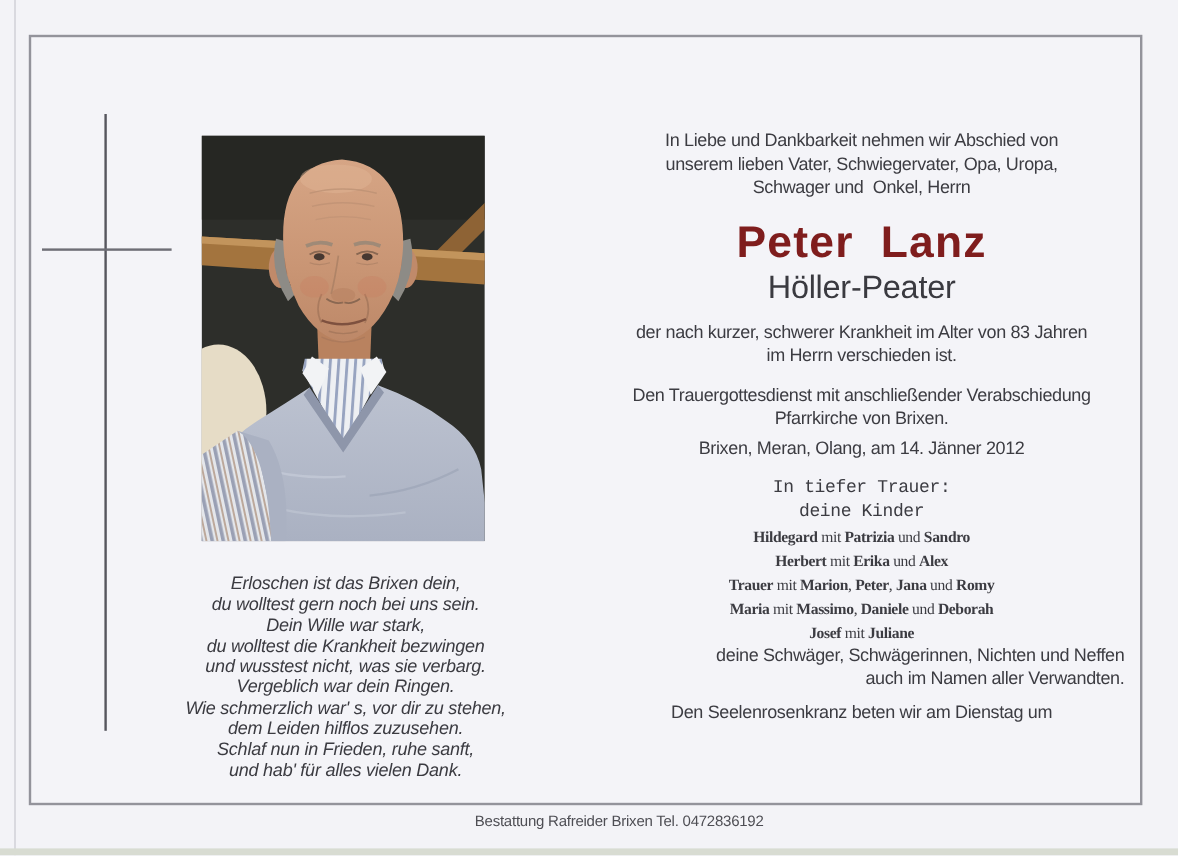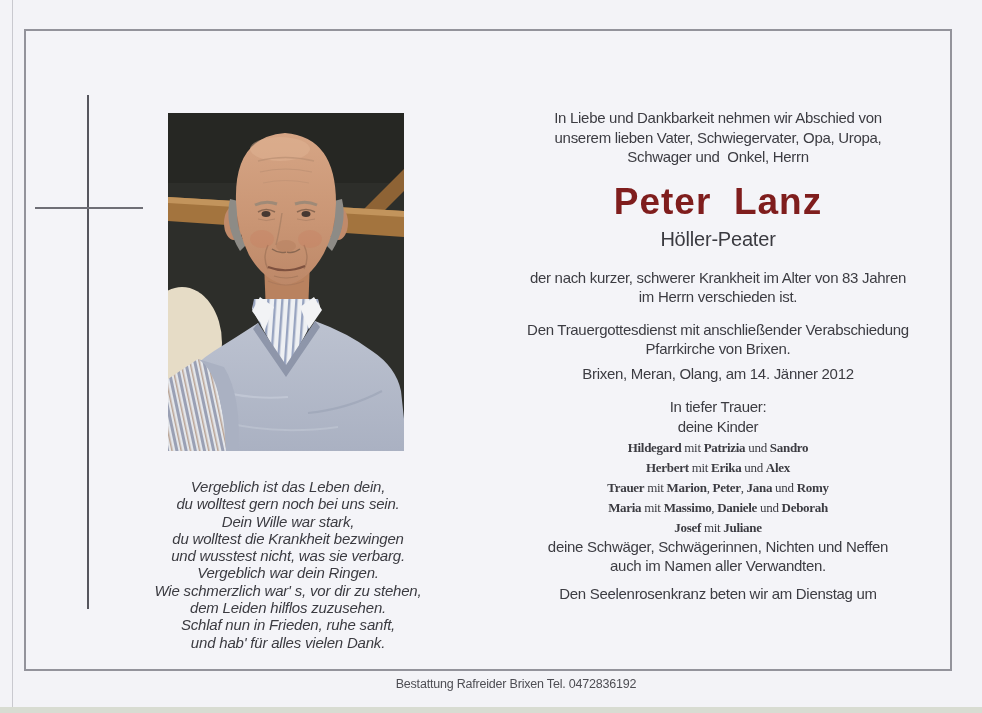--- a/index.html
+++ b/index.html
@@ -40,27 +40,27 @@
     position:absolute;left:499px;top:108px;width:438px;
     text-align:center;
     font-size:15px;line-height:19.5px;letter-spacing:-0.3px;
     color:#3c3c42;
   }
   .deceased-name{
     margin-top:14px;
     font-size:37px;line-height:42px;font-weight:bold;
     letter-spacing:1px;color:#7f1d1d;white-space:pre;
   }
-  .deceased-nickname{margin-top:4px;font-size:20px;line-height:24px;letter-spacing:-0.2px;color:#3a3a40;}
+  .deceased-nickname{margin-top:4px;font-size:27px;line-height:24px;letter-spacing:-0.2px;color:#3a3a40;}
   .block-death{margin-top:17px;}
   .block-service{margin-top:13px;}
   .block-date{margin-top:5px;}
-  .block-mourning-intro{margin-top:14px;line-height:20px;}
+  .block-mourning-intro{margin-top:14px;line-height:20px;font-family:Liberation Mono, monospace;}
   .block-family{margin-top:1px;font-size:13px;line-height:20px;font-family:Liberation Serif, serif;}
-  .block-relatives{margin-top:0;line-height:18.5px;}
+  .block-relatives{margin-top:0;line-height:18.5px;text-align:right;}
   .block-rosary{margin-top:9px;line-height:19px;}
 
   .footer{
     position:absolute;left:26px;top:677px;width:980px;
     text-align:center;
     font-size:12.5px;color:#4e4e54;letter-spacing:-0.2px;
   }
 </style>
 </head>
 <body>
@@ -168,21 +168,21 @@
 
         <ellipse cx="94" cy="126" rx="12" ry="9" fill="#c97a5e" opacity="0.28"></ellipse>
         <ellipse cx="142" cy="126" rx="12" ry="9" fill="#c97a5e" opacity="0.28"></ellipse>
 
         <path d="M100,168 Q118,176 136,168" stroke="#a3755a" stroke-width="1.2" fill="none" opacity="0.6"></path>
       </g>
     </svg>
   </div>
 
   <div class="poem">
-      <div class="line">Vergeblich ist das Leben dein,</div>
+      <div class="line">Erloschen ist das Brixen dein,</div>
       <div class="line">du wolltest gern noch bei uns sein.</div>
       <div class="line">Dein Wille war stark,</div>
       <div class="line">du wolltest die Krankheit bezwingen</div>
       <div class="line">und wusstest nicht, was sie verbarg.</div>
       <div class="line">Vergeblich war dein Ringen.</div>
       <div class="line">Wie schmerzlich war' s, vor dir zu stehen,</div>
       <div class="line">dem Leiden hilflos zuzusehen.</div>
       <div class="line">Schlaf nun in Frieden, ruhe sanft,</div>
       <div class="line">und hab' für alles vielen Dank.</div>
     </div>

